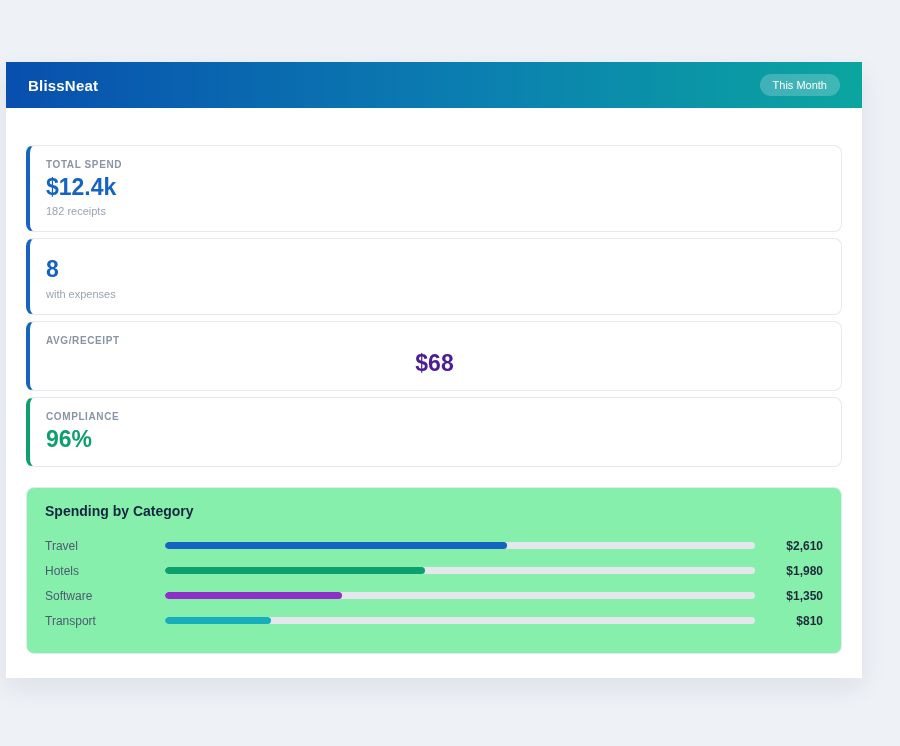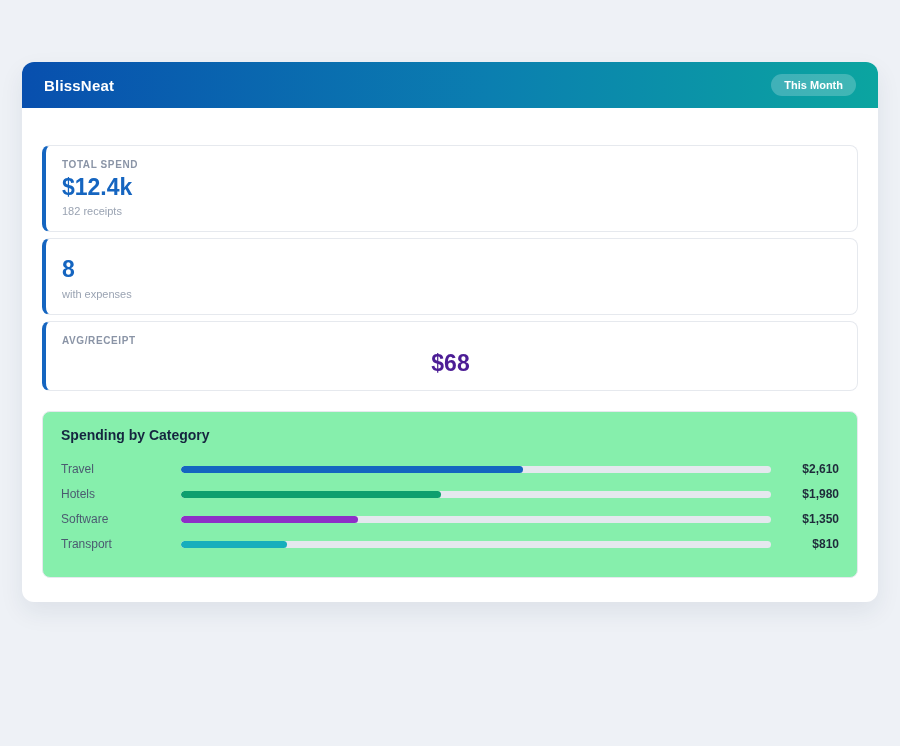--- a/index.html
+++ b/index.html
@@ -5,25 +5,25 @@
   * { margin: 0; padding: 0; box-sizing: border-box; }
   html, body { width: 900px; height: 746px; }
   body {
     font-family: "Liberation Sans", "DejaVu Sans", sans-serif;
     background: #eef1f6;
     position: relative;
     overflow: hidden;
   }
   .card {
     position: absolute;
-    left: 22px;
+    left: 6px;
     top: 62px;
     width: 856px;
     background: #ffffff;
-    border-radius: 12px;
+    border-radius: 0;
     box-shadow: 0 10px 25px rgba(30, 45, 80, 0.08);
     overflow: hidden;
   }
   .header {
     height: 46px;
     background: linear-gradient(90deg, #084fae 0%, #0b7fb0 55%, #0ba5a0 100%);
     display: flex;
     align-items: center;
     justify-content: space-between;
     padding: 0 22px;
@@ -31,21 +31,21 @@
   .app-title {
     color: #ffffff;
     font-size: 15px;
     font-weight: bold;
     letter-spacing: 0.2px;
   }
   .badge {
     background: rgba(255, 255, 255, 0.22);
     color: #ffffff;
     font-size: 11px;
-    font-weight: bold;
+    font-weight: normal;
     padding: 5px 13px;
     border-radius: 13px;
     cursor: pointer;
   }
   .body {
     padding: 37px 20px 24px 20px;
   }
   .stat {
     border: 1px solid #e6e9ee;
     border-left: 4px solid #1565c0;
@@ -138,20 +138,24 @@
     <div class="stat" style="border-left-color: rgb(21, 101, 192);">
       <div class="stat-value" style="color: rgb(21, 101, 192);">8</div>
       <div class="stat-sub">with expenses</div>
     </div>
 
     <div class="stat" style="border-left-color: rgb(21, 101, 192);">
       <div class="stat-label">AVG/RECEIPT</div>
       <div class="stat-value" style="color: #4c1d95; text-align: center;">$68</div>
     </div>
 
+    <div class="stat" style="border-left-color: rgb(14, 159, 110);">
+      <div class="stat-label">COMPLIANCE</div>
+      <div class="stat-value" style="color: rgb(14, 159, 110);">96%</div>
+    </div>
 
     <div class="chart-card">
       <div class="chart-title">Spending by Category</div>
 
 
       <div class="chart-row">
         <div class="row-label">Travel</div>
         <div class="row-track">
           <div class="row-bar" style="width: 58%; background: rgb(21, 101, 192);"></div>
         </div>

